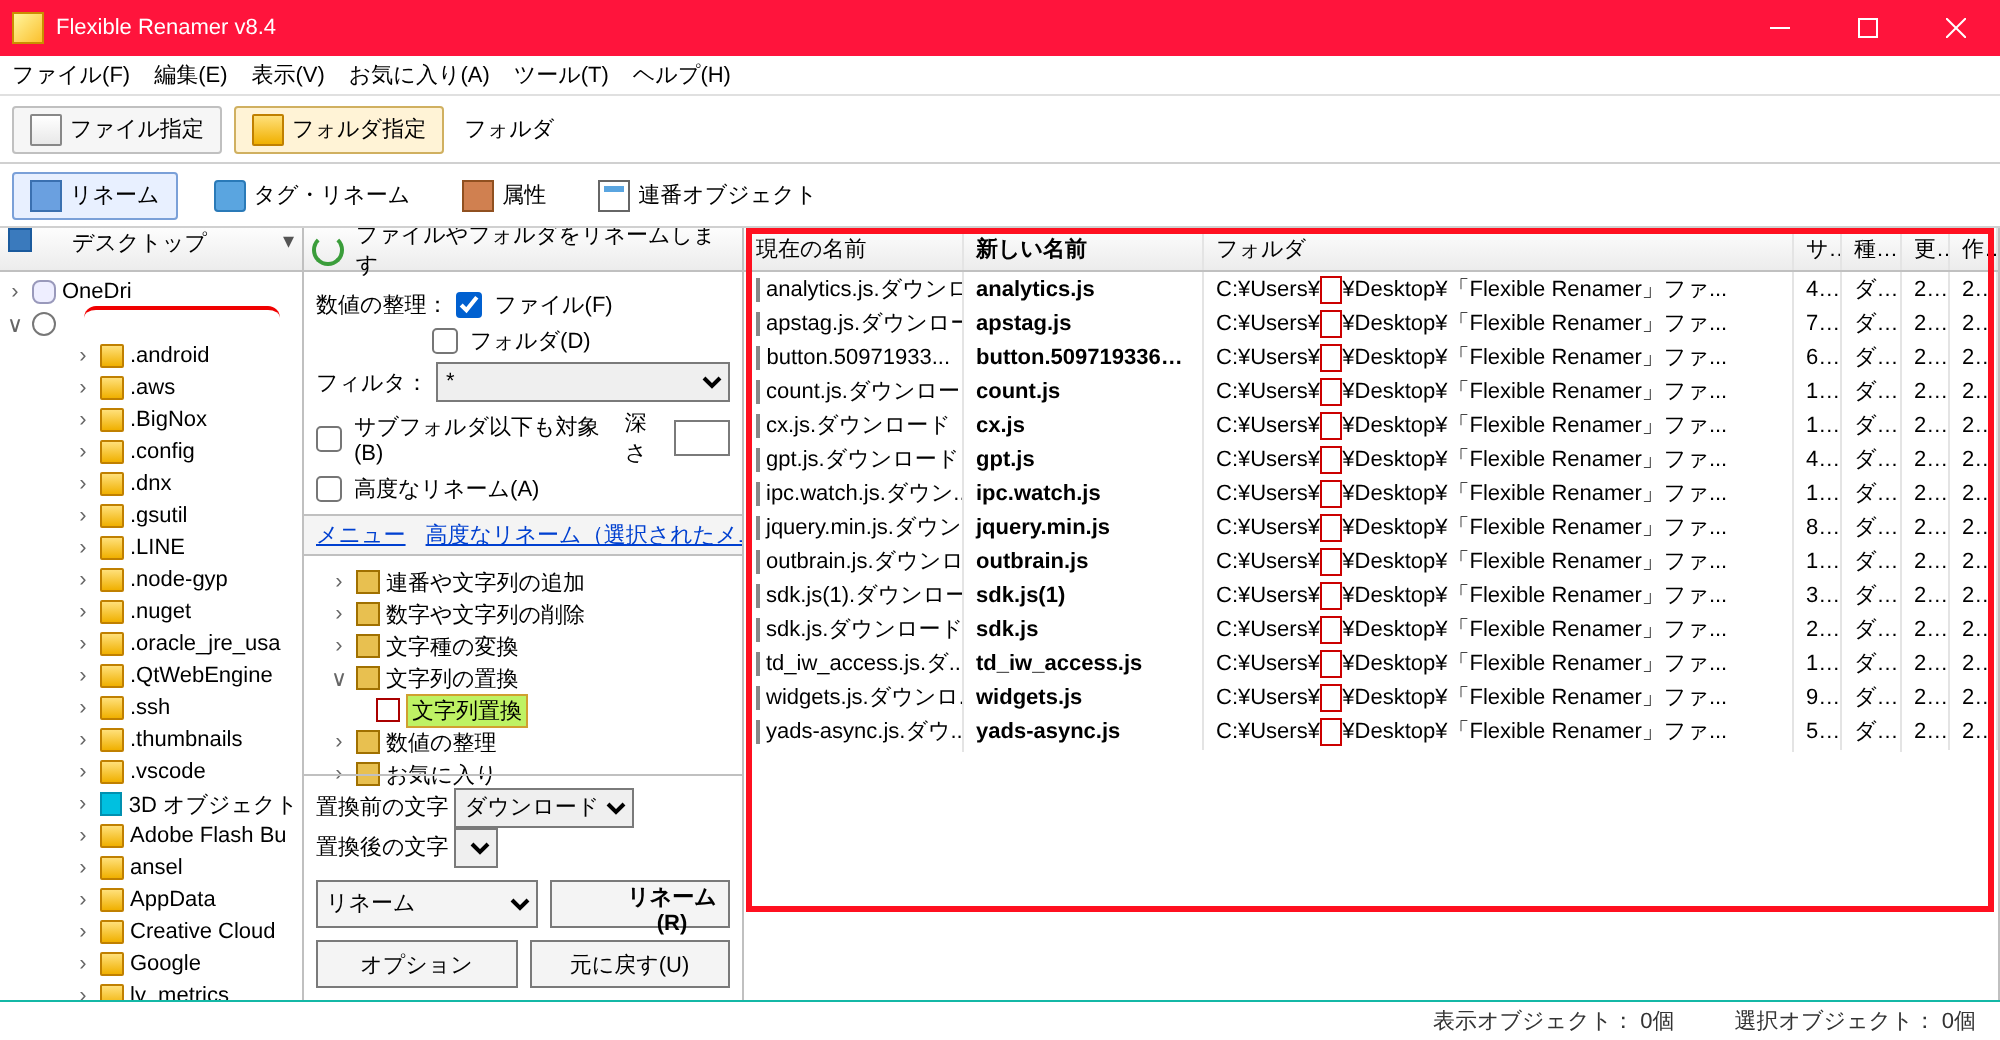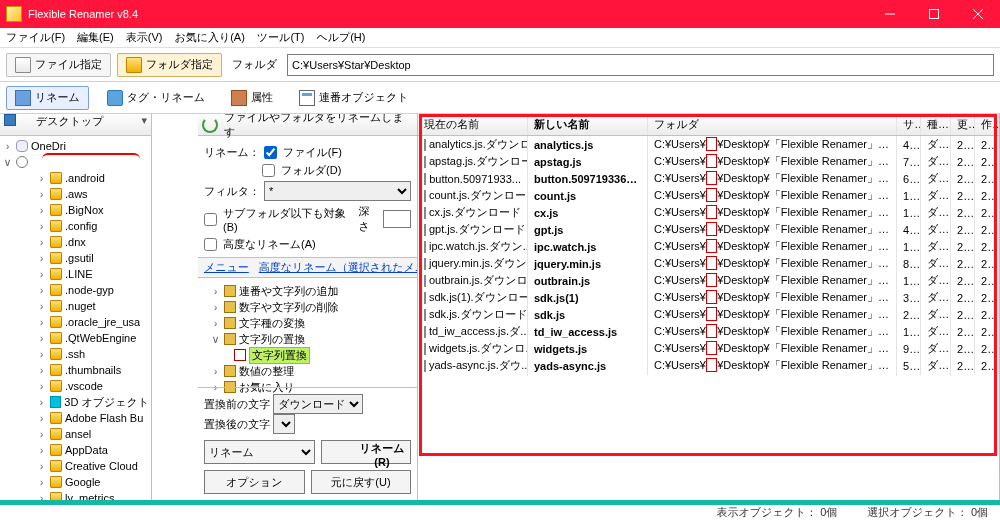--- a/index.html
+++ b/index.html
@@ -26,21 +26,21 @@
   .icon-user{background:#fff;border:1px solid #777;border-radius:50%;}
   .icon-refresh{border:2px solid #3a9d3a;border-radius:50%;border-top-color:transparent;}
   .icon-file{background:#fff;border:1px solid #888;}
   .icon-3d{background:#00c0e0;border:1px solid #0090b0;}
   .toolbar2{height:32px;display:flex;align-items:center;padding:2px 6px;gap:10px;border-bottom:1px solid #d0d0d0;}
   .path-label{padding:0 4px;}
   .path-input{flex:1;height:22px;border:1px solid #7a7a7a;padding:0 4px;}
   .main{display:flex;height:386px;}
   .pane{border-right:1px solid #c0c0c0;overflow:auto;position:relative;}
   .tree-pane{width:152px;}
-  .ops-pane{width:220px;padding:0;margin-left:46px;}
+  .ops-pane{width:220px;padding:0;}
   .list-pane{flex:1;position:relative;}
   .tree-header{height:22px;background:linear-gradient(#fdfdfd,#ececec);border-bottom:1px solid #c0c0c0;display:flex;align-items:flex-start;gap:20px;padding:0 4px;}
   .tree-body{padding:2px;}
   .tnode{display:flex;align-items:center;gap:3px;white-space:nowrap;height:16px;cursor:default;}
   .tw{display:inline-block;width:11px;text-align:center;color:#666;}
   .ops-header{height:22px;background:linear-gradient(#fdfdfd,#ececec);border-bottom:1px solid #c0c0c0;display:flex;align-items:center;gap:6px;padding:0 4px;}
   .ops-body{padding:6px;}
   .ops-body .row{display:flex;align-items:center;gap:4px;margin:3px 0;}
   .chk{margin-right:2px;}
   .menu-bar{display:flex;gap:10px;border-top:1px solid #c0c0c0;border-bottom:1px solid #c0c0c0;margin:5px -6px;padding:2px 6px;background:#f4f4f4;}
@@ -55,21 +55,21 @@
   .ops-footer .runrow .combo{flex:1;}
   .ops-footer .runrow .sec{flex:1;}
   .list-header{height:22px;background:linear-gradient(#fdfdfd,#ececec);border-bottom:1px solid #c0c0c0;display:flex;position:sticky;top:0;}
   .list-header .col, .list-row .col{border-right:1px solid #e4e4e4;padding:3px 6px;white-space:nowrap;overflow:hidden;text-overflow:ellipsis;}
   .col-cur{width:110px;} .col-new{width:120px;font-weight:bold;} .col-folder{flex:1;min-width:0;} .col-sz{width:24px;} .col-kd{width:30px;} .col-up{width:24px;} .col-au{width:24px;}
   .list-body{}
   .list-row{display:flex;height:17px;align-items:center;}
   .list-row .col-cur{display:flex;align-items:center;gap:3px;}
   .col-folder .red{color:#c00000;border:1px solid #c00;padding:0;}
   .highlight-box{position:absolute;top:0px;left:1px;right:2px;height:342px;border:3px solid #ff1020;pointer-events:none;}
-  .statusbar{height:20px;border-top:5px solid #14b8a6;display:flex;align-items:center;justify-content:flex-end;gap:30px;padding:0 12px;color:#333;}
+  .statusbar{height:20px;border-top:1px solid #14b8a6;display:flex;align-items:center;justify-content:flex-end;gap:30px;padding:0 12px;color:#333;}
   .icon-sm{width:12px;height:12px;}
   .annot{position:absolute;top:17px;left:42px;width:98px;height:8px;border-top:2px solid #f00000;border-radius:6px 6px 0 0;pointer-events:none;}
   input[type=checkbox]{accent-color:#0060d0;}
   select.small{height:20px;border:1px solid #7a7a7a;}
 </style>
 </head>
 <body>
 
 <div class="titlebar">
   <span class="app-icon"></span>
@@ -104,21 +104,20 @@
 <div class="topbar">
   <div class="btn">
       <span class="icon icon-doc"></span>
       <span>ファイル指定</span>
     </div>
   <div class="btn active">
       <span class="icon icon-folder"></span>
       <span>フォルダ指定</span>
     </div>
   <span class="path-label">フォルダ</span>
-  <input class="path-input" value="C:¥Users¥Star¥Desktop" style="">
 </div>
 
 <div class="toolbar2">
   <div class="btn active" style="background:#e8f0ff;border-color:#7aa0d8;">
       <span class="icon" style="background:#6aa0e0;border:1px solid #3a70b0;"></span>
       <span>リネーム</span>
     </div>
   <div class="btn" style="border:none;background:none;">
       <span class="icon icon-tag"></span>
       <span>タグ・リネーム</span>
@@ -261,21 +260,21 @@
       </div>
   </div>
 
   <div class="pane ops-pane">
     <div class="ops-header">
       <span class="icon icon-refresh"></span>
       <span>ファイルやフォルダをリネームします</span>
     </div>
     <div class="ops-body">
       <div class="row">
-          <span>リネーム：</span>
+          <span>数値の整理：</span>
         <input type="checkbox" checked="" class="chk" style="">
           <span>ファイル(F)</span>
         </div>
       <div class="row" style="margin-left:58px;">
         <input type="checkbox" class="chk" style="">
           <span>フォルダ(D)</span>
         </div>
       <div class="row">
           <span>フィルタ：</span>
         <select class="small" style="flex:1"><option>*</option></select>

